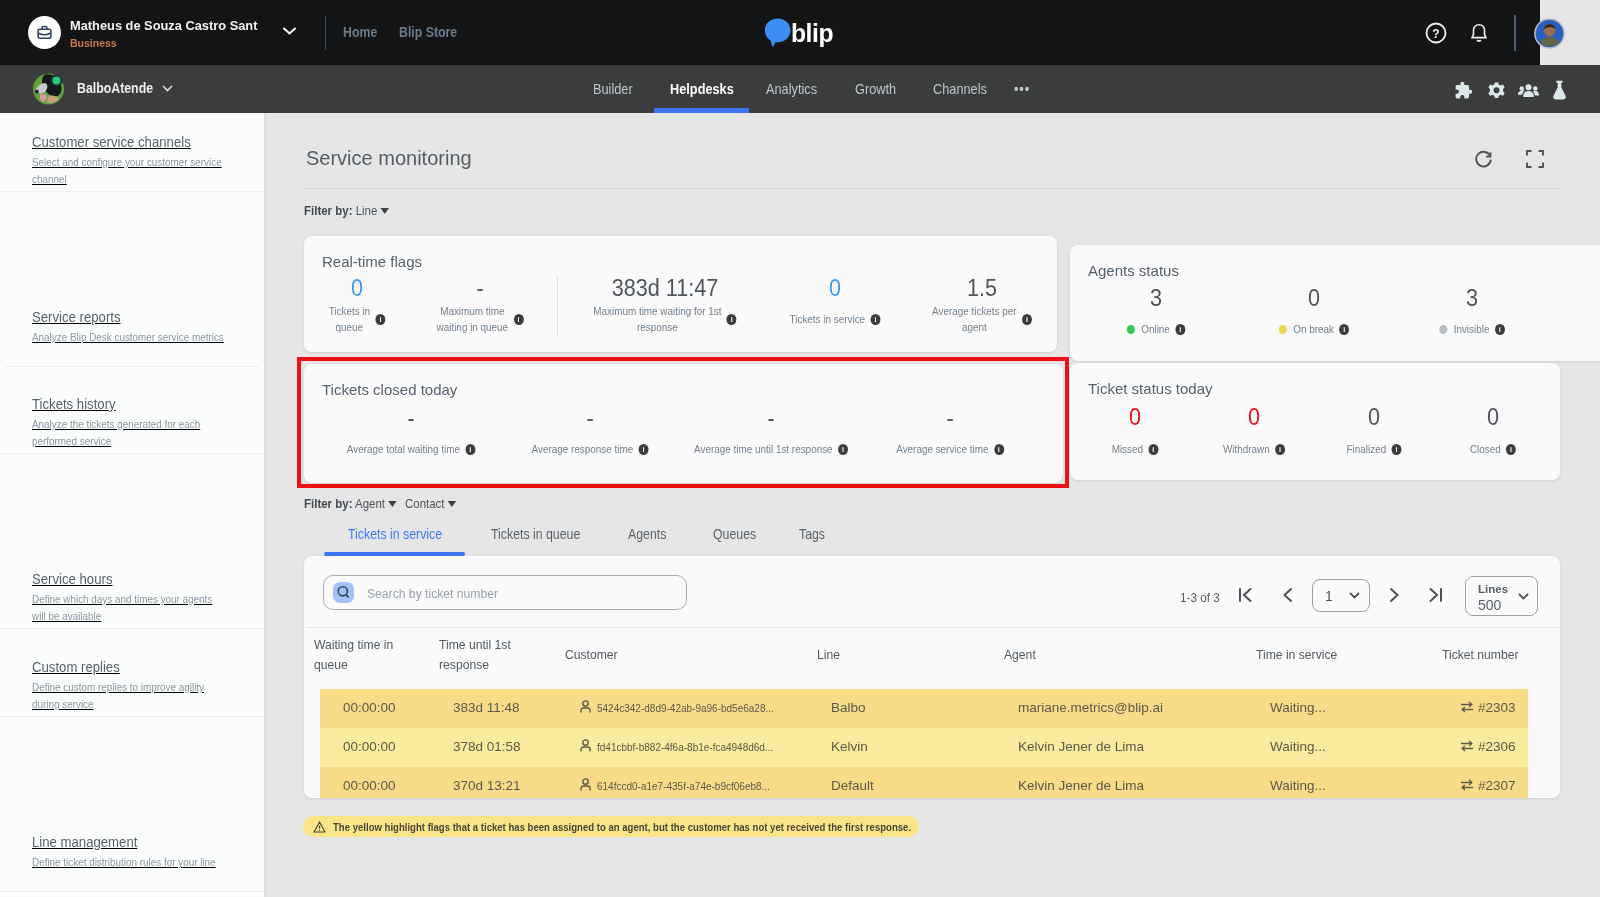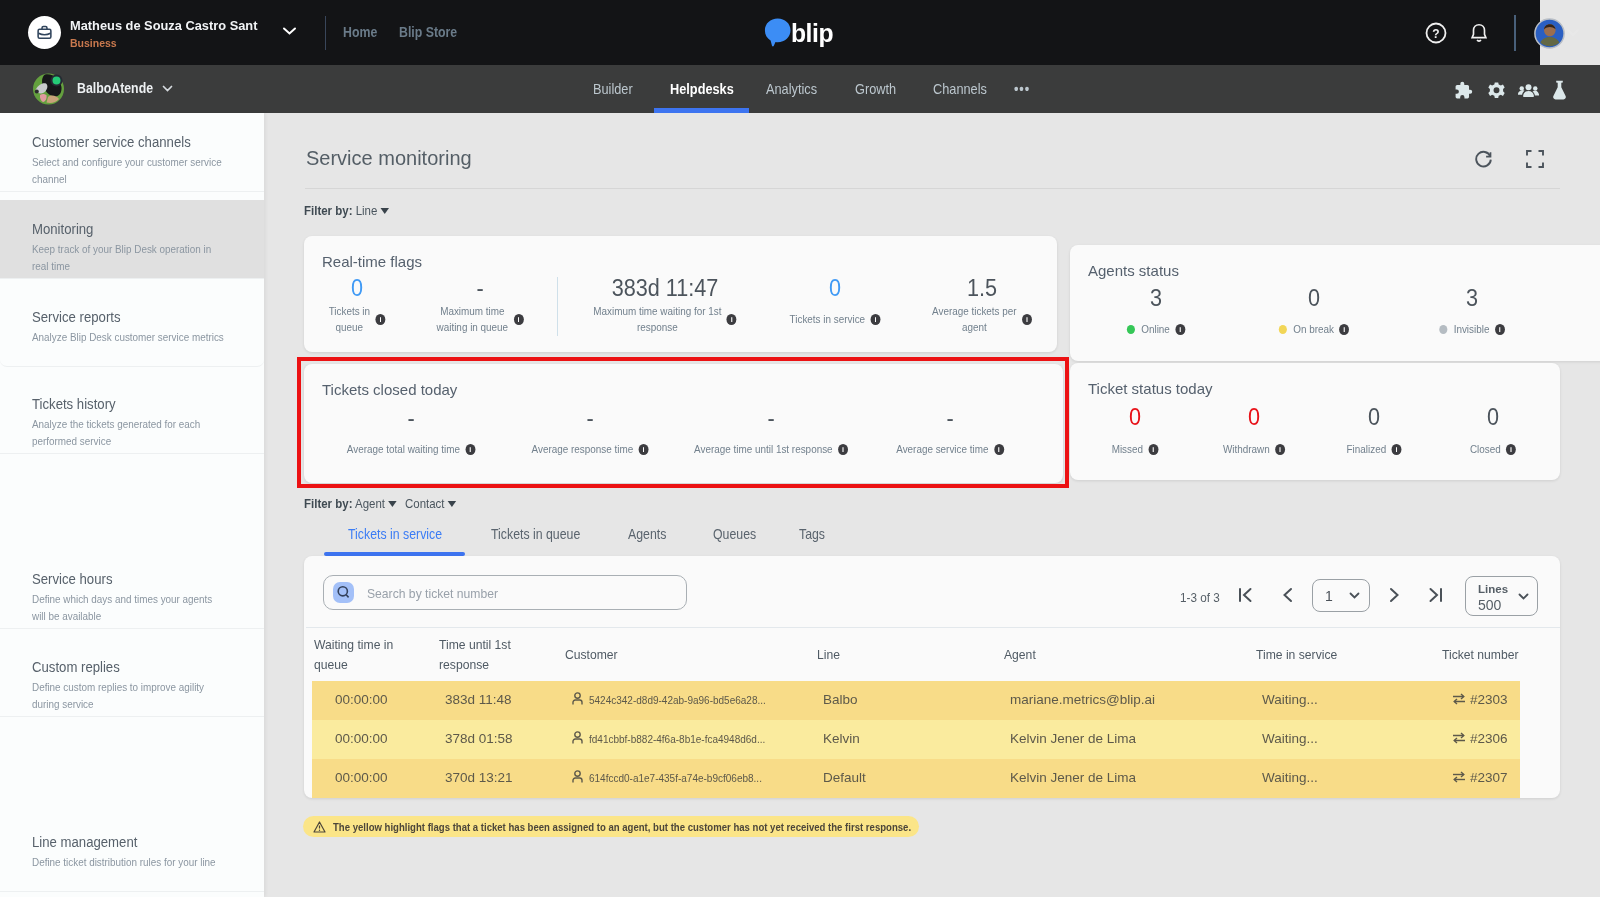--- a/index.html
+++ b/index.html
@@ -27,21 +27,21 @@
 #navbar { position:absolute; left:0; top:65px; width:1600px; height:48px; background:#3b3c3c; }
 #botavatar { position:absolute; left:32px; top:7px; }
 #botname { position:absolute; left:77px; top:15px; font-size:14.5px; font-weight:bold; color:#eef1f3; transform:scaleX(0.85); transform-origin:left; }
 #botchev { position:absolute; left:162px; top:20px; }
 .navitem { position:absolute; top:15px; font-size:15px; color:#bcc7ce; transform:scaleX(0.85); transform-origin:left; white-space:nowrap; }
 .navitem.active { color:#ffffff; font-weight:bold; }
 #navunderline { position:absolute; left:654px; top:43px; width:95px; height:5px; background:#3d74f0; }
 
 
 #sidebar { position:absolute; left:0; top:113px; width:264px; height:784px; background:#fbfdfd; box-shadow:1px 0 4px rgba(0,0,0,0.07); }
-.sbitem { position:absolute; left:0; width:264px; height:79px; border-bottom:1px solid #edf0f1; padding:21px 30px 0 32px; }
+.sbitem { position:absolute; left:0; width:264px; height:79px; border-bottom:1px solid #edf0f1; padding:21px 30px 0 32px;text-decoration:underline; }
 .sbitem.active { background:#e0e0e0; }
 .sbtitle { font-size:14px; color:#57616b; margin-bottom:4px; transform:scaleX(0.94); transform-origin:left; white-space:nowrap; }
 .sbdesc { font-size:11.5px; color:#8b96a1; line-height:17px; transform:scaleX(0.86); transform-origin:left top; white-space:nowrap; }
 
 
 #h1 { position:absolute; left:306px; top:147px; font-size:20px; color:#545e66; }
 #hdrline { position:absolute; left:305px; top:188px; width:1255px; height:1px; background:#d6d6d6; }
 .filterlab { font-weight:bold; color:#3f4a52; }
 #filter1 { position:absolute; left:304px; top:203px; font-size:13.5px; color:#4a555e; transform:scaleX(0.85); transform-origin:left; white-space:nowrap; }
 #filter2 { position:absolute; left:304px; top:496px; font-size:13.5px; color:#4a555e; transform:scaleX(0.85); transform-origin:left; white-space:nowrap; }
@@ -69,21 +69,21 @@
 #searchbox { position:absolute; left:19px; top:19px; width:364px; height:35px; border:1px solid #a9afb4; border-radius:10px; background:#fafafa; }
 #searchicon { position:absolute; left:9px; top:6px; width:21px; height:21px; border-radius:7px; background:#a3c0f8; }
 #searchph { position:absolute; left:43px; top:10px; font-size:13.5px; color:#99a1aa; transform:scaleX(0.9); transform-origin:left; white-space:nowrap; }
 .pagtext { position:absolute; top:34px; font-size:13px; color:#555e66; transform:scaleX(0.9); transform-origin:left; }
 .pagicon { position:absolute; top:31px; }
 #pagebox { position:absolute; left:1008px; top:23px; width:58px; height:33px; border:1px solid #9aa0a5; border-radius:8px; }
 #linesbox { position:absolute; left:1161px; top:20px; width:73px; height:40px; border:1px solid #9aa0a5; border-radius:8px; }
 
 #thead { position:absolute; left:2px; top:71px; width:1256px; height:53px; border-top:1px solid #e3e8ec; }
 .th { position:absolute; font-size:13.5px; color:#4f5a64; line-height:19.5px; transform:scaleX(0.9); transform-origin:left top; white-space:nowrap; }
-.row { position:absolute; left:8px; width:1208px; height:39px; }
+.row { position:absolute; left:16px; width:1208px; height:39px;margin-top:8px; }
 .row .td { position:absolute; top:11px; font-size:13.5px; color:#5d594a; white-space:nowrap; }
 .td.cust { font-size:10px; }
 #note { position:absolute; left:303px; top:816px; width:616px; height:21px; background:#fbe588; border-radius:11px; padding:0 0 0 10px; display:flex; align-items:center; font-size:11px; font-weight:bold; color:#4c463a; }
 #note .nt { transform:scaleX(0.87); transform-origin:left; white-space:nowrap; }
 #note svg { flex:none; }
 svg { display:block; }
 </style>
 </head>
 <body>
 
@@ -163,24 +163,20 @@
   <div class="navitem" style="left:855px;">Growth</div>
   <div class="navitem" style="left:933px;">Channels</div>
   <div class="navitem" style="left:1014px; font-weight:bold; letter-spacing:1px;">•••</div>
   <div id="navunderline"></div>
 </div>
 
 <div id="sidebar">
   <div class="sbitem" style="top:0;">
       <div class="sbtitle">Customer service channels</div>
       <div class="sbdesc">Select and configure your customer service<br>channel</div>
-    </div>
-  <div class="sbitem active" style="top:87px;">
-      <div class="sbtitle">Monitoring</div>
-      <div class="sbdesc">Keep track of your Blip Desk operation in<br>real time</div>
     </div>
   <div class="sbitem" style="top:175px;border-radius:7px;">
       <div class="sbtitle">Service reports</div>
       <div class="sbdesc">Analyze Blip Desk customer service metrics</div>
     </div>
   <div class="sbitem" style="top:262px;">
       <div class="sbtitle">Tickets history</div>
       <div class="sbdesc">Analyze the tickets generated for each<br>performed service</div>
     </div>
   <div class="sbitem" style="top:437px;">

